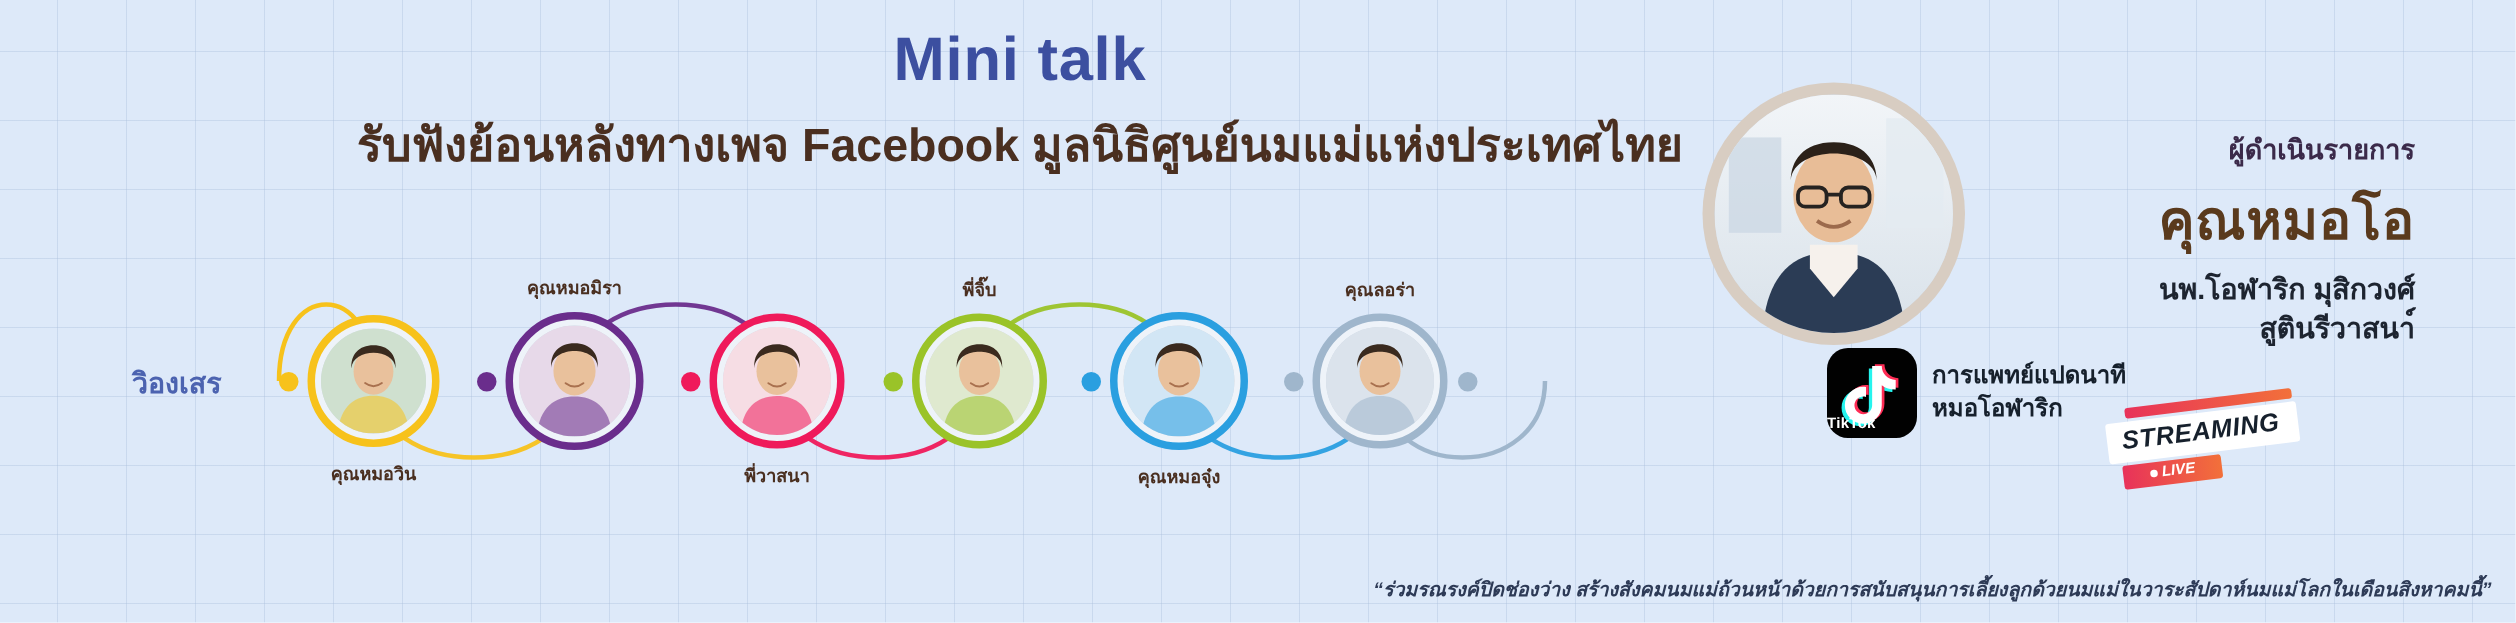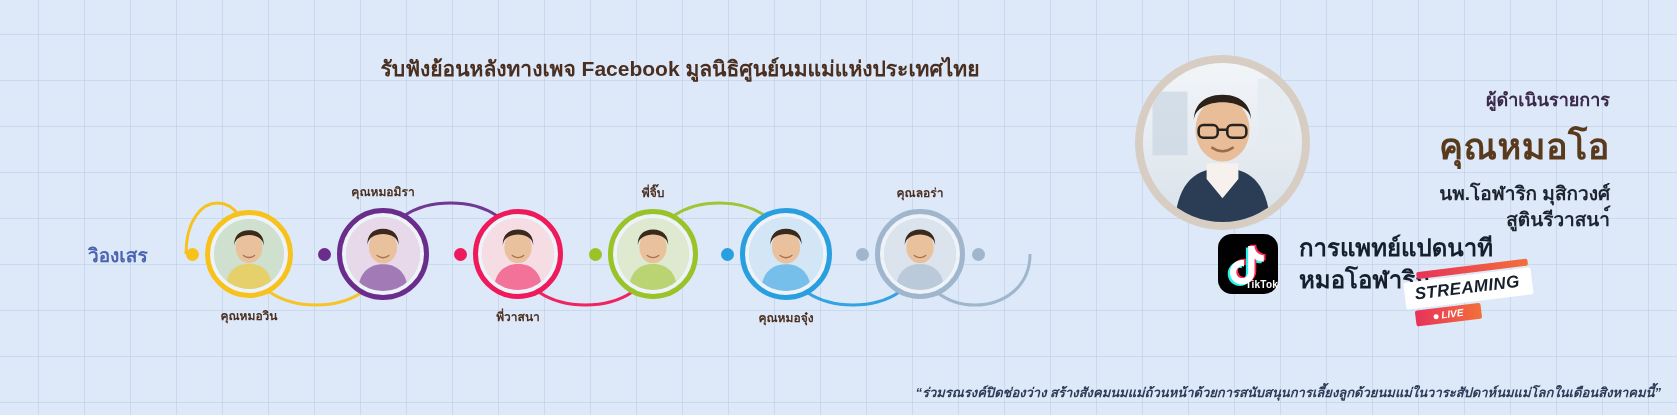--- a/index.html
+++ b/index.html
@@ -26,22 +26,22 @@
   }
   .title-main {
     font-size: 41px; font-weight: bold; color: #3c4fa0;
     letter-spacing: .5px; line-height: 1.15;
   }
   .title-quote {
     font-size: 41px; font-weight: bold; color: #3c4fa0;
     line-height: 1.3; margin-top: 4px; white-space: nowrap;
   }
   .subtitle {
-    margin-top: 36px;
-    font-size: 21px; font-weight: bold; color: #4a2f20;
+    margin-top: 8px;
+    font-size: 31px; font-weight: bold; color: #4a2f20;
     white-space: nowrap;
   }
   
   #speakers { position: absolute; left: 0; top: 182px; width: 1060px; height: 160px; }
   .speakers-label {
     position: absolute; left: 88px; top: 58px;
     font-size: 19px; font-weight: bold; color: #4c63b0;
   }
   .node { position: absolute; top: 0; }
   .ring {
@@ -75,25 +75,25 @@
   .host-role { font-size: 18px; font-weight: bold; color: #3b2a4a; }
   .host-name { font-size: 36px; font-weight: bold; color: #5a3a1d; margin-top: 4px; letter-spacing: .5px; }
   .host-full { font-size: 19px; font-weight: bold; color: #1d2430; margin-top: 6px; line-height: 1.35; }
   
   #tiktok-row { position: absolute; left: 1218px; top: 232px; display: flex; align-items: center; }
   .tiktok-logo {
     width: 60px; height: 60px; border-radius: 14px; background: #010101;
     position: relative; flex: none;
   }
   .tiktok-label {
-    position: absolute; bottom: 4px; left: 0; right: 0; text-align: right;
+    position: absolute; bottom: 4px; left: 0; right: 0; text-align: left;
     font-size: 10px; font-weight: bold; color: #fff; letter-spacing: .2px;
   }
   .tiktok-text {
-    margin-left: 21px; font-size: 24px; font-weight: bold; color: #16202c; line-height: 1.35;
+    margin-left: 10px; font-size: 16px; font-weight: bold; color: #16202c; line-height: 1.35;
   }
   
   #streaming {
     position: absolute; left: 1405px; top: 266px;
     transform: rotate(-7deg);
   }
   .stream-bar-top {
     width: 112px; height: 7px; margin-left: 14px;
     background: linear-gradient(90deg,#e8325a,#f2703a);
     border-radius: 2px;
@@ -119,20 +119,21 @@
     font-size: 13px; font-style: italic; font-weight: bold; color: #2d3a56;
     white-space: nowrap;
   }
 </style>
 </head>
 <body>
 
 <div id="banner" style="background-color: rgb(221, 233, 249);">
 
   <div id="headline">
+    <div class="title-main">Mini talk</div>
     <div class="subtitle">รับฟังย้อนหลังทางเพจ Facebook มูลนิธิศูนย์นมแม่แห่งประเทศไทย</div>
   </div>
 
   <div id="speakers">
     <div class="speakers-label">วิองเสร</div>
     <svg id="speaker-curves" width="1060" height="170" style="position:absolute;left:0;top:-20px;">
         <path d="M 249 92 C 249 160, 383 160, 383 92" fill="none" stroke="#f7c21b" stroke-width="3" opacity="0.95"></path>
         <path d="M 186 92 C 186 24, 249 24, 249 92" fill="none" stroke="#f7c21b" stroke-width="3"></path>
         <path d="M 383 92 C 383 24, 518 24, 518 92" fill="none" stroke="#6a2d8c" stroke-width="3" opacity="0.95"></path>
         <path d="M 518 92 C 518 160, 653 160, 653 92" fill="none" stroke="#ef1a5b" stroke-width="3" opacity="0.95"></path>

